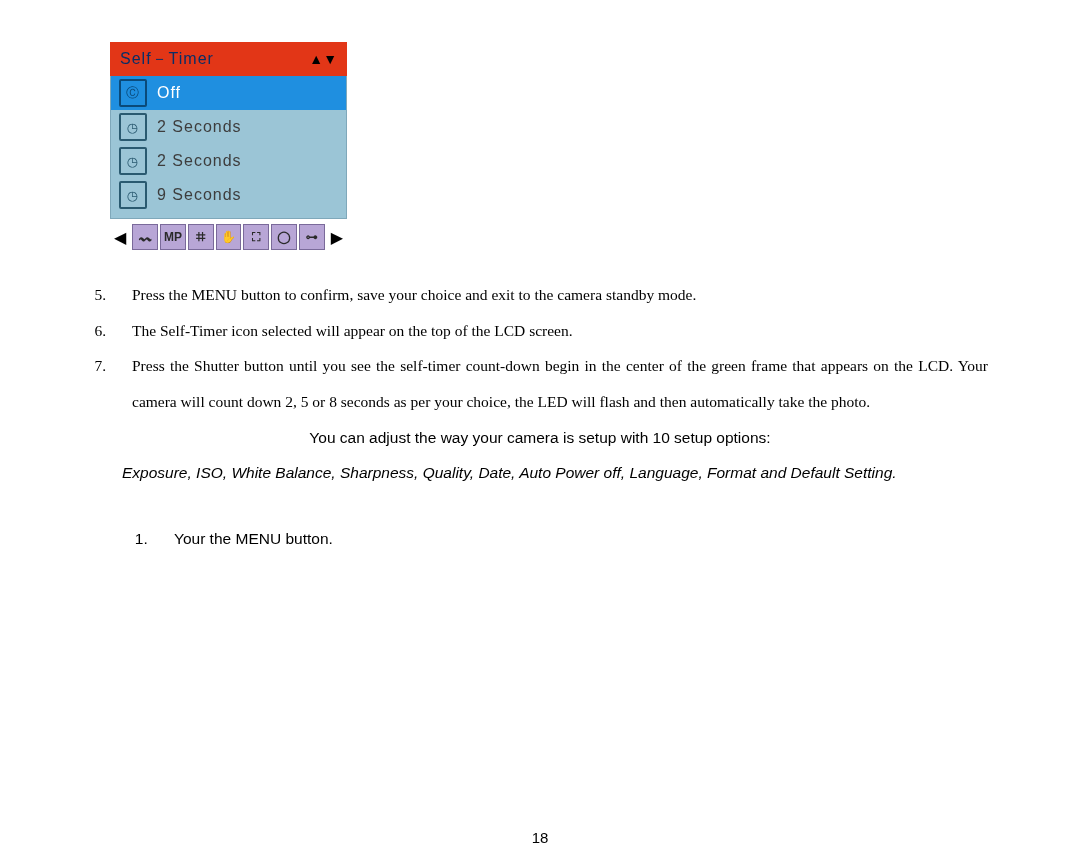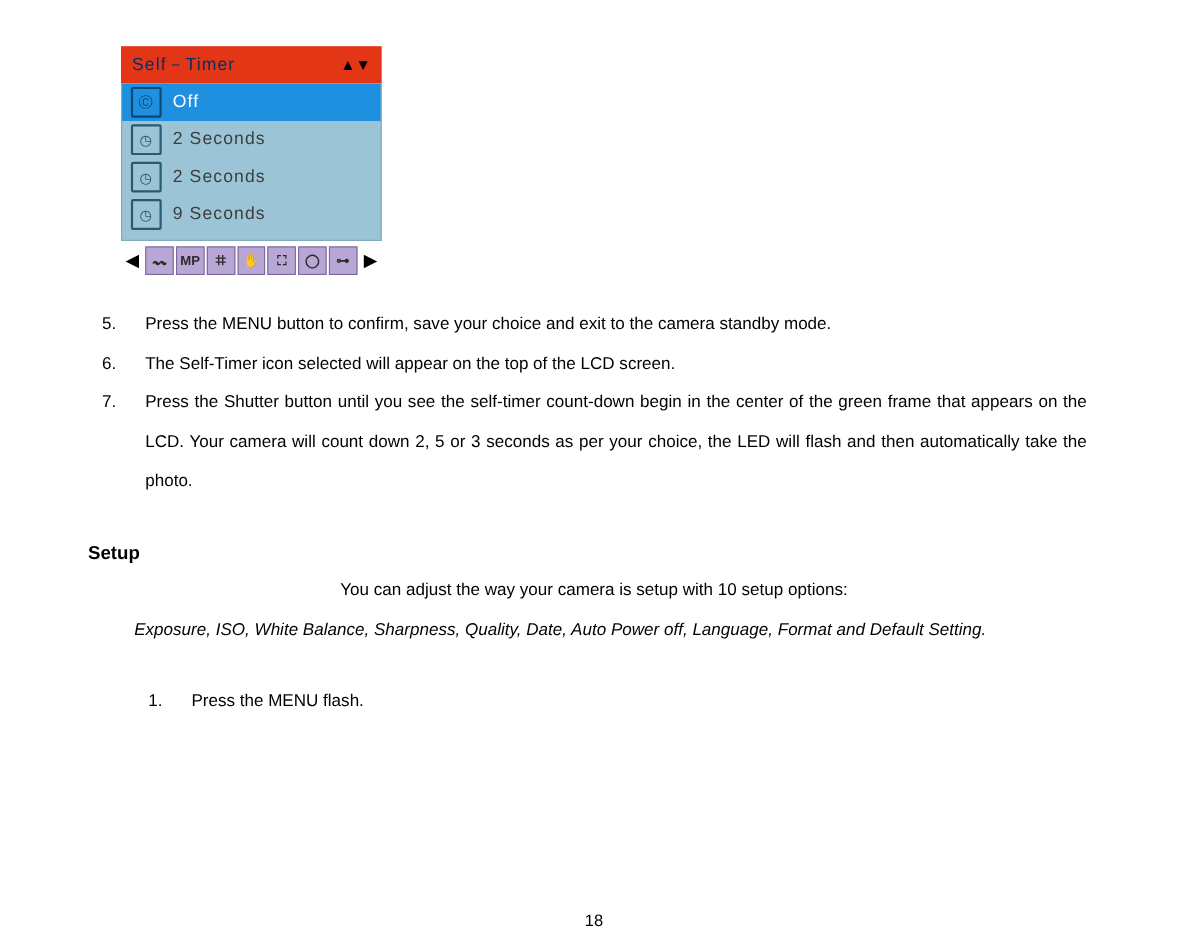--- a/index.html
+++ b/index.html
@@ -100,20 +100,21 @@
     font-size: 12px;
     color: #2a2a2a;
     font-weight: bold;
     border: 1px solid #7a6a9a;
   }
   
   ol.steps {
     margin: 26px 12px 0 0;
     padding-left: 30px;
     line-height: 2.3;
+    font-family: Liberation Serif, serif;
   }
   ol.steps li {
     padding-left: 22px;
     text-align: justify;
   }
   .section-heading {
     font-weight: bold;
     font-size: 17px;
     margin-top: 38px;
     margin-bottom: 6px;
@@ -182,26 +183,25 @@
       <span class="strip-icon">⛶</span>
       <span class="strip-icon">◯</span>
       <span class="strip-icon">⊶</span>
       <span class="strip-arrow">▶</span>
     </div>
   </div>
 
   <ol class="steps" start="5">
     <li>Press the MENU button to confirm, save your choice and exit to the camera standby mode.</li>
     <li>The Self-Timer icon selected will appear on the top of the LCD screen.</li>
-    <li>Press the Shutter button until you see the self-timer count-down begin in the center of the green frame that appears on the LCD. Your camera will count down 2, 5 or 3 seconds as per your choice, the LED will flash and then automatically take the photo.</li>
+    <li>Press the Shutter button until you see the self-timer count-down begin in the center of the green frame that appears on the LCD. Your camera will count down 2, 5 or 8 seconds as per your choice, the LED will flash and then automatically take the photo.</li>
   </ol>
 
-  <div class="section-heading">Setup</div>
   <div class="setup-intro">You can adjust the way your camera is setup with 10 setup options:</div>
   <div class="setup-options">Exposure, ISO, White Balance, Sharpness, Quality, Date, Auto Power off, Language, Format and Default Setting.</div>
 
   <ol class="setup-steps" start="1">
-    <li>Press the MENU flash.</li>
+    <li>Your the MENU button.</li>
   </ol>
 
 </div>
 
 <div class="page-number">18</div>
 
 </body></html>

